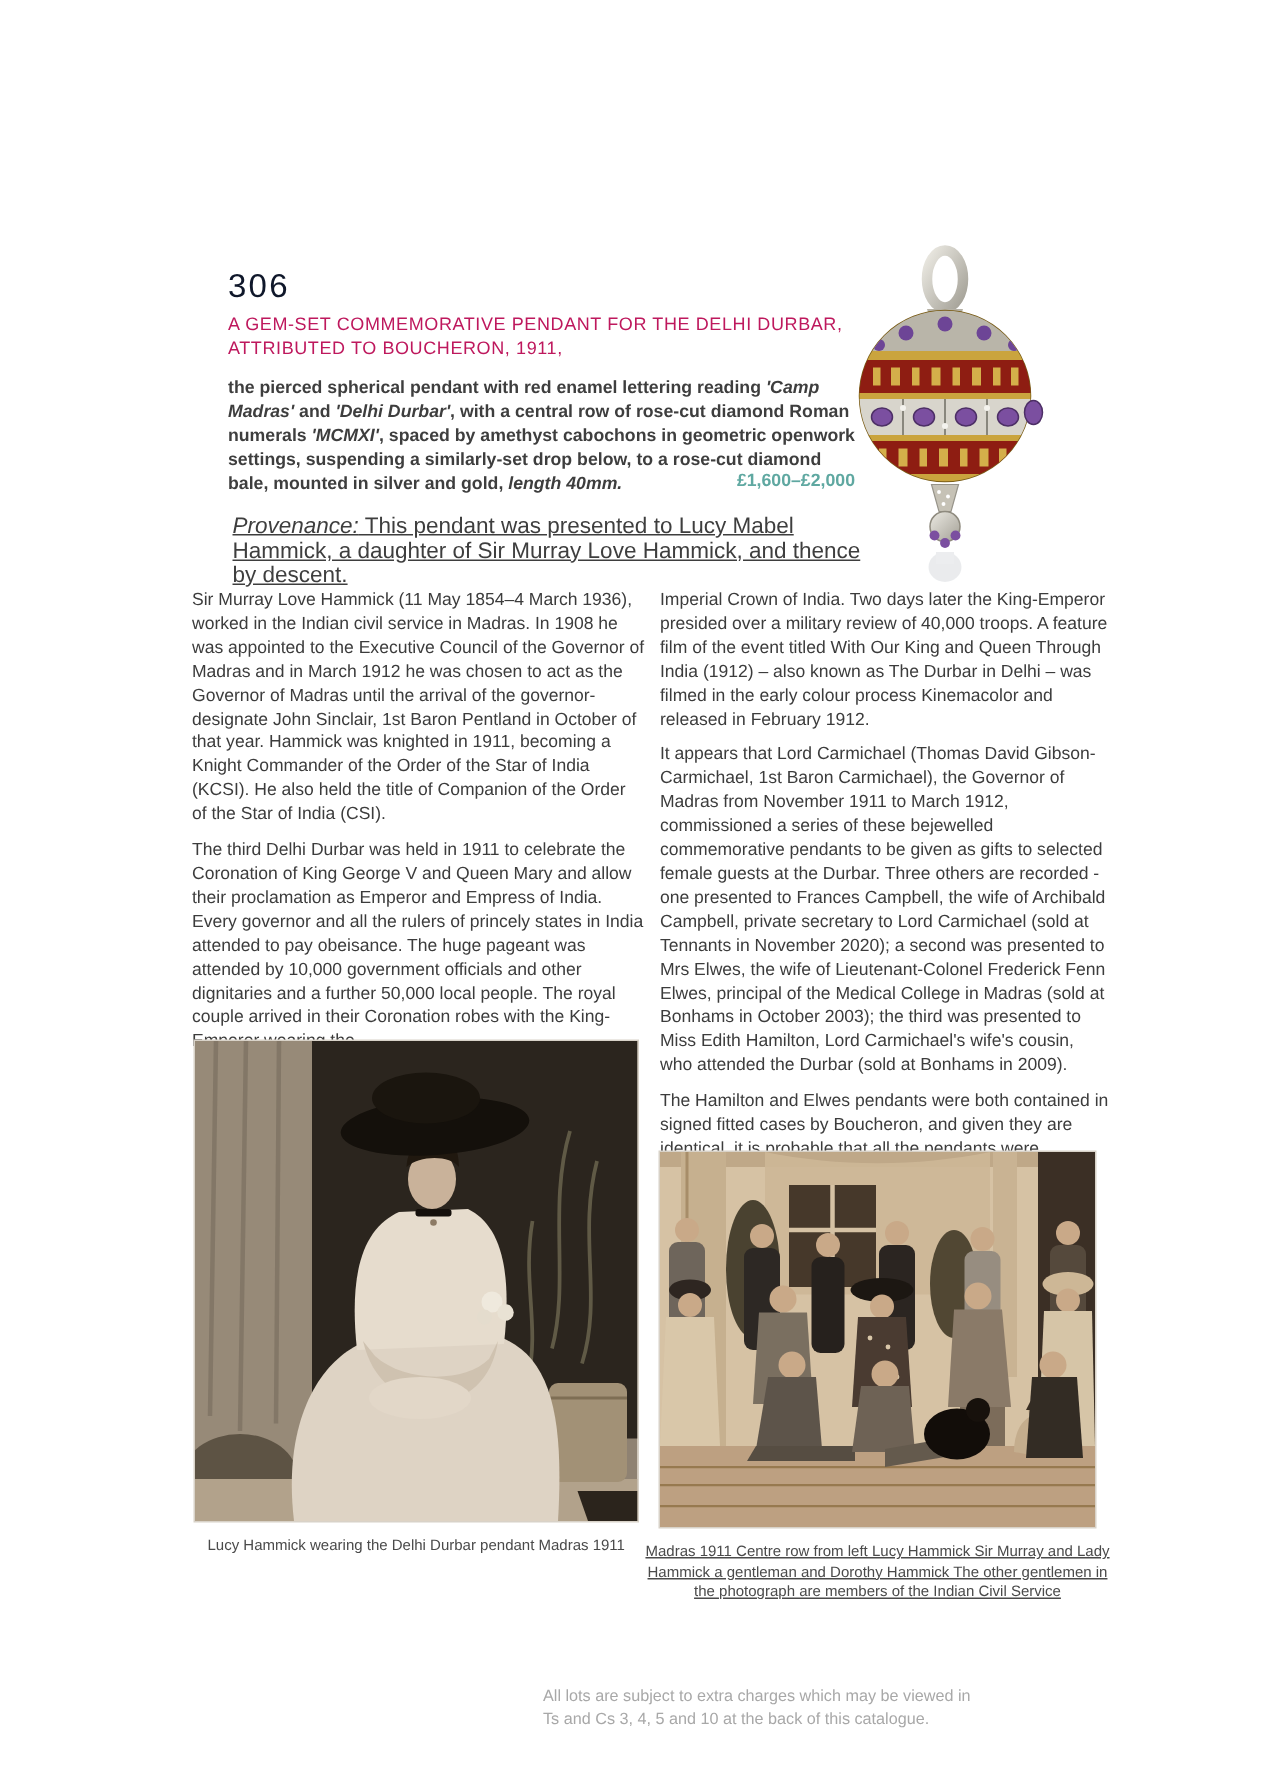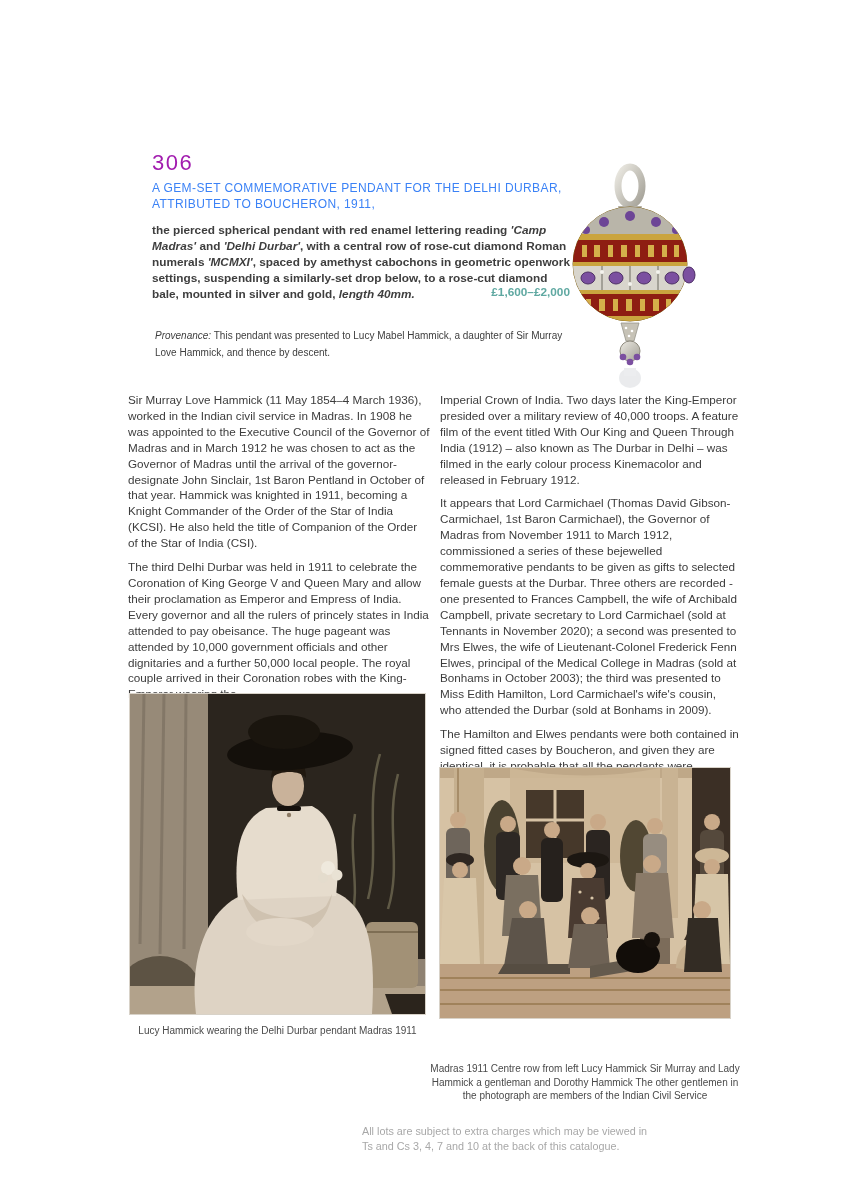--- a/index.html
+++ b/index.html
@@ -2,42 +2,42 @@
 <html lang="en"><head>
 <meta charset="utf-8">
 <style>
   html,body{margin:0;padding:0;background:#ffffff;}
   .page{
     position:relative;width:850px;height:1193px;background:#ffffff;
     font-family:"Liberation Sans",sans-serif;color:#3a3a3a;overflow:hidden;
   }
   
   .lot-header{position:absolute;left:152px;top:150px;width:418px;}
-  .lot-number{font-size:22px;letter-spacing:1.5px;color:#a21caf;margin-bottom:4px;}
-  .lot-title{font-size:12px;letter-spacing:.4px;color:#3b82f6;line-height:16px;margin-bottom:10px;}
+  .lot-number{font-size:22px;letter-spacing:1.5px;color:#0f172a;margin-bottom:4px;margin-top:28px;}
+  .lot-title{font-size:12px;letter-spacing:.4px;color:#be185d;line-height:16px;margin-bottom:10px;}
   .lot-desc{position:relative;font-size:11.8px;line-height:16px;color:#3e3e3e;margin:0;font-weight:bold;}
   .lot-desc .it{font-style:italic;}
   .estimate{position:absolute;right:0;bottom:2px;color:#5fa8a1;font-size:11.8px;}
   
   .pendant-fig{position:absolute;left:568px;top:156px;width:185px;height:238px;}
   
-  .provenance{position:absolute;left:155px;top:318px;width:420px;font-size:10px;line-height:16.5px;color:#3e3e3e;}
+  .provenance{position:absolute;left:155px;top:328px;width:420px;font-size:15px;line-height:16.5px;color:#3e3e3e;text-decoration:underline;}
   .provenance .it{font-style:italic;}
   
   .col{position:absolute;top:392px;width:302px;font-size:11.7px;line-height:15.9px;color:#3c3c3c;}
   .col-left{left:128px;}
   .col-right{left:440px;width:300px;}
   .col p{margin:0 0 8px 0;}
   
   .photo{position:absolute;background:#efe9df;box-shadow:0 0 0 1px #d8d2c8;}
   .photo-left{left:130px;top:694px;width:295px;height:320px;}
   .photo-right{left:440px;top:768px;width:290px;height:250px;}
   .caption{position:absolute;font-size:10px;line-height:13.5px;color:#4a4a4a;text-align:center;}
   .caption-left{left:130px;top:1024px;width:295px;}
-  .caption-right{left:428px;top:1062px;width:314px;}
+  .caption-right{left:428px;top:1028px;width:314px;text-decoration:underline;}
   
   .footer{position:absolute;right:68px;top:1124px;width:420px;text-align:left;
     font-size:10.8px;line-height:15px;color:#a8a8a8;}
   svg{display:block;}
 </style>
 </head>
 <body>
 
 <div class="page">
 
@@ -268,16 +268,16 @@
           <path d="M247,166 L250,172 L244,172 Z" fill="#3a2e22"></path>
         <circle cx="262" cy="142" r="9" fill="#c9a988"></circle>
           <path d="M248,150 L278,150 L282,204 L244,204 Z" fill="#332c24"></path>
       </g>
     </svg>
   </div>
   <div class="caption caption-right">Madras 1911 Centre row from left Lucy Hammick Sir Murray and Lady Hammick a gentleman and Dorothy Hammick The other gentlemen in the photograph are members of the Indian Civil Service</div>
 
   <div class="footer">
     <span>All lots are subject to extra charges which may be viewed in</span><br>
-    <span>Ts and Cs 3, 4, 7 and 10 at the back of this catalogue.</span>
+    <span>Ts and Cs 3, 4, 5 and 10 at the back of this catalogue.</span>
   </div>
 
 </div>
 
 </body></html>

